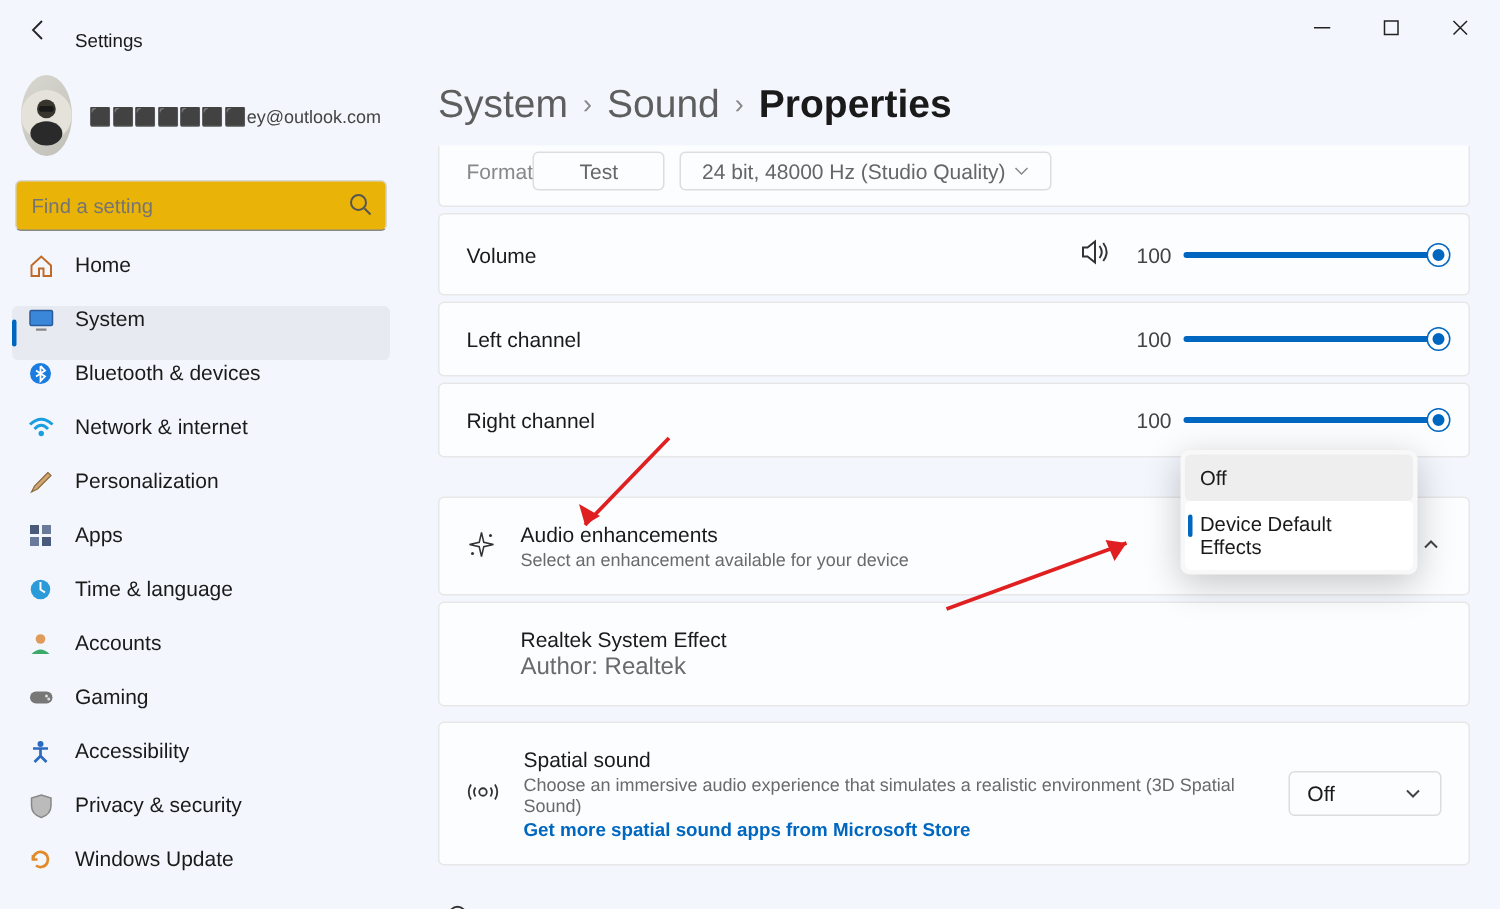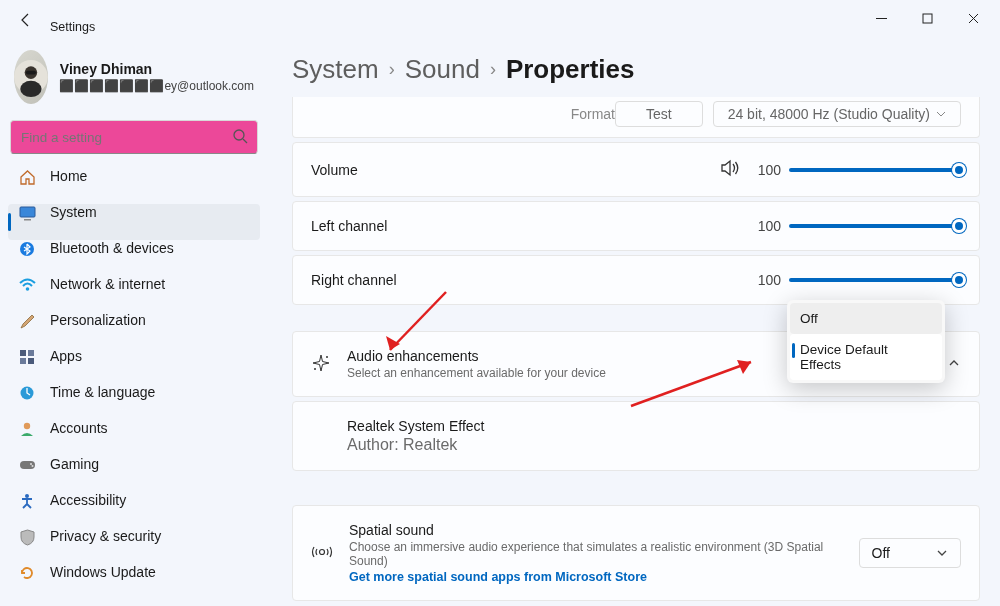--- a/index.html
+++ b/index.html
@@ -73,21 +73,21 @@
   .searchbox {
     position: relative;
     margin: 0 2px 14px 2px;
   }
   .searchbox input {
     width: 100%;
     height: 34px;
     border: 1px solid #d8d8d8;
     border-bottom: 1.5px solid #888;
     border-radius: 4px;
-    background: #ec4899;
+    background: #eab308;
     padding: 0 34px 0 10px;
     font-size: 13.5px;
     outline: none;
   }
   .searchbox .sicon {
     position: absolute; right: 10px; top: 8px;
     color: #555;
   }
 
   .navlist { list-style: none; }
@@ -143,21 +143,21 @@
     margin-bottom: 4px;
     padding: 16px 18px;
   }
   .card.topcut{
     border-top:none;
     border-top-left-radius:0;border-top-right-radius:0;
     padding-top: 4px; padding-bottom: 10px;
     margin-bottom:4px;
   }
   .card.formatcard {
-    display:flex;align-items:center;justify-content:flex-end;
+    display:flex;align-items:center;justify-content:flex-start;
   }
   .testbtn{
     display:inline-block;padding:4px 30px;border:1px solid #ddd;border-radius:4px;
     color:#666;
   }
   .fmtsel{
     display:inline-flex;align-items:center;gap:6px;
     padding:4px 14px;border:1px solid #ddd;border-radius:4px;color:#666;
   }
 
@@ -214,21 +214,21 @@
   }
   .dd-item.sel{ background:#fff;}
 
   .realtek {
     padding-left: 54px;
   }
   .realtek .t { font-size:14px;}
   .realtek .s { font-size:16px;color:#6a6a6a;margin-top:2px;}
 
   .spatial {
-    display:flex;align-items:center;gap:16px;margin-top:24px;
+    display:flex;align-items:center;gap:16px;
   }
   .spatial .txt .t{font-size:14px;}
   .spatial .txt .s{font-size:12px;color:#6a6a6a;margin-top:2px;}
   .spatial .txt .lnk{font-size:12.5px;color:#0067c0;font-weight:600;margin-top:2px;cursor:pointer;}
   .spatial .sel{
     margin-left:auto;
     border:1px solid #ddd;border-radius:4px;
     padding:6px 12px;width:106px;
     display:flex;align-items:center;justify-content:space-between;
     font-size:14px;cursor:pointer;
@@ -281,21 +281,20 @@
     <div class="profile">
       <div class="avatar">
         <svg viewBox="0 0 54 54">
             <circle cx="27" cy="27" r="27" fill="#e5e2da"></circle>
             <circle cx="27" cy="20" r="10" fill="#3a342e"></circle>
             <rect x="19" y="17" width="16" height="6" rx="3" fill="#1a1a1a"></rect>
             <ellipse cx="27" cy="46" rx="17" ry="13" fill="#2a2a2a"></ellipse>
           </svg>
       </div>
       <div>
-        <div class="name">Viney Dhiman</div>
         <div class="email">⬛⬛⬛⬛⬛⬛⬛ey@outlook.com</div>
       </div>
     </div>
 
     <div class="searchbox">
       <input type="text" placeholder="Find a setting" style="">
       <span class="sicon">
         <svg width="16" height="16" viewBox="0 0 16 16">
             <circle cx="7" cy="7" r="5" fill="none" stroke="#555" stroke-width="1.3"></circle>
             <line x1="11" y1="11" x2="15" y2="15" stroke="#555" stroke-width="1.3"></line>

